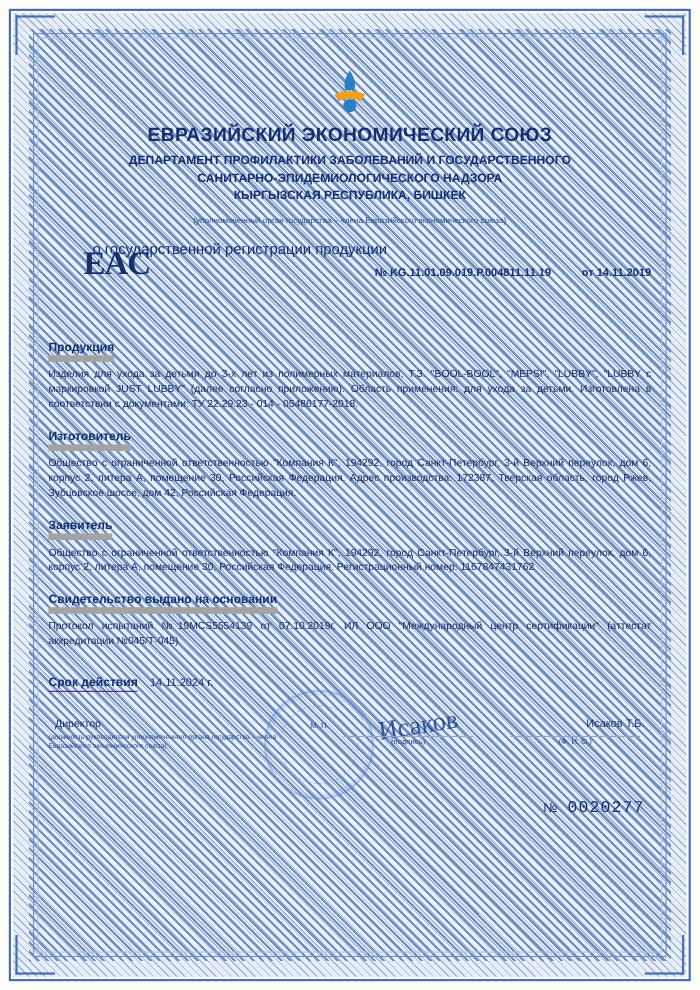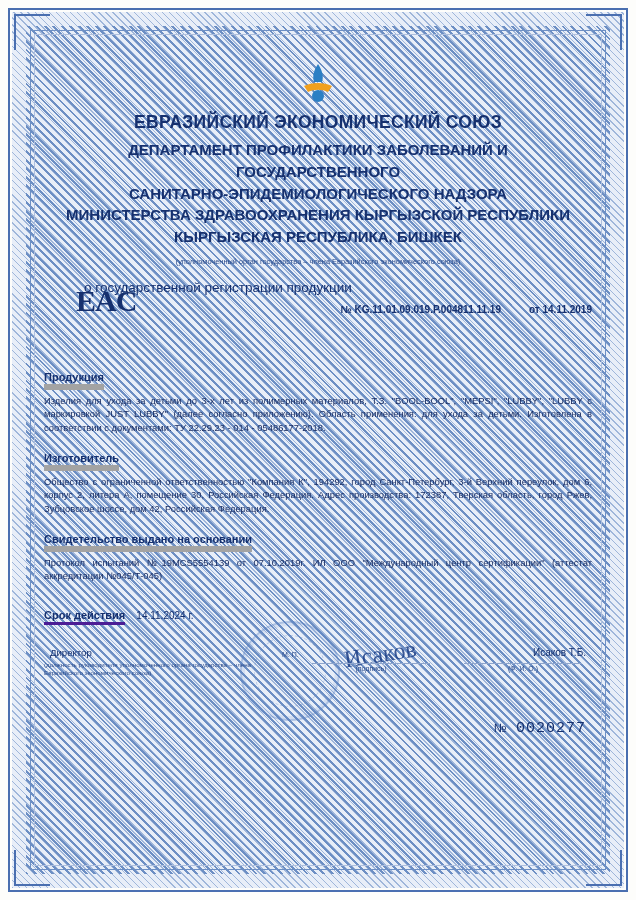--- a/index.html
+++ b/index.html
@@ -91,21 +91,21 @@
   .eaeu-title{
     text-align:center;
     font-size:17.5px;
     font-weight:bold;
     letter-spacing:.3px;
     color:#16306e;
     margin:6px 0 2px;
   }
   .dept{
     text-align:center;
-    font-size:15px;
+    font-size:11px;
     font-weight:bold;
     line-height:1.45;
     color:#16306e;
     margin:6px 14px 0;
   }
   .authority{
     text-align:center;
     font-size:7.4px;
     color:#2a4a8a;
     margin-top:9px;
@@ -164,21 +164,21 @@
     color:#1c2f63;
     text-align:justify;
   }
   .validity{
     margin-top:26px;
     font-size:11px;
     color:#16306e;
   }
   .validity .vh{
     font-weight:bold;
-    border-bottom:3px solid #4c1d95;
+    border-bottom:1px solid #4c1d95;
     padding-bottom:1px;
   }
   .validity .vv{
     font-size:10px;
     margin-left:8px;
   }
   .signrow{
     position:relative;
     margin-top:26px;
     height:54px;
@@ -271,21 +271,20 @@
         <path d="M6 24 C14 20 26 20 34 24 L30 30 C24 27 16 27 10 30 Z" fill="#f0a01e"></path>
         <circle cx="20" cy="34" r="6" fill="#2b7fc4"></circle>
       </svg>
     </div>
 
     <div class="eaeu-title">ЕВРАЗИЙСКИЙ ЭКОНОМИЧЕСКИЙ СОЮЗ</div>
 
     <div class="dept">
       <div>ДЕПАРТАМЕНТ ПРОФИЛАКТИКИ ЗАБОЛЕВАНИЙ И ГОСУДАРСТВЕННОГО</div>
       <div>САНИТАРНО-ЭПИДЕМИОЛОГИЧЕСКОГО НАДЗОРА</div>
-      <div>МИНИСТЕРСТВА ЗДРАВООХРАНЕНИЯ КЫРГЫЗСКОЙ РЕСПУБЛИКИ</div>
       <div>КЫРГЫЗСКАЯ РЕСПУБЛИКА, БИШКЕК</div>
     </div>
 
     <div class="authority">(уполномоченный орган государства – члена Евразийского экономического союза)</div>
 
     <div class="cert-block">
       <div class="eac">ЕAC</div>
       <div class="cert-sub">о государственной регистрации продукции</div>
       <div class="numrow">
         <div>
@@ -302,20 +301,24 @@
     <div class="sec">
       <div class="sec-h">Продукция</div>
       <div class="sec-b">Изделия для ухода за детьми до 3-х лет из полимерных материалов, Т.З. "BOOL-BOOL", "MEPSI", "LUBBY", "LUBBY с маркировкой JUST LUBBY" (далее согласно приложению). Область применения: для ухода за детьми. Изготовлена в соответствии с документами: ТУ 22.29.23 - 014 - 05486177-2018.</div>
     </div>
 
     <div class="sec">
       <div class="sec-h">Изготовитель</div>
       <div class="sec-b">Общество с ограниченной ответственностью "Компания К", 194292, город Санкт-Петербург, 3-й Верхний переулок, дом 6, корпус 2, литера А, помещение 30, Российская Федерация. Адрес производства: 172387, Тверская область, город Ржев, Зубцовское шоссе, дом 42, Российская Федерация.</div>
     </div>
 
+    <div class="sec">
+      <div class="sec-h">Заявитель</div>
+      <div class="sec-b">Общество с ограниченной ответственностью "Компания К", 194292, город Санкт-Петербург, 3-й Верхний переулок, дом 6, корпус 2, литера А, помещение 30, Российская Федерация. Регистрационный номер: 1167847431762</div>
+    </div>
 
 
     <div class="sec">
       <div class="sec-h">Свидетельство выдано на основании</div>
       <div class="sec-b">Протокол испытаний №19MCS5554139 от 07.10.2019г. ИЛ ООО "Международный центр сертификации" (аттестат аккредитации №045/Т-045)</div>
     </div>
 
     <div class="validity">
       <span class="vh">Срок действия</span>
       <span class="vv">14.11.2024 г.</span>

